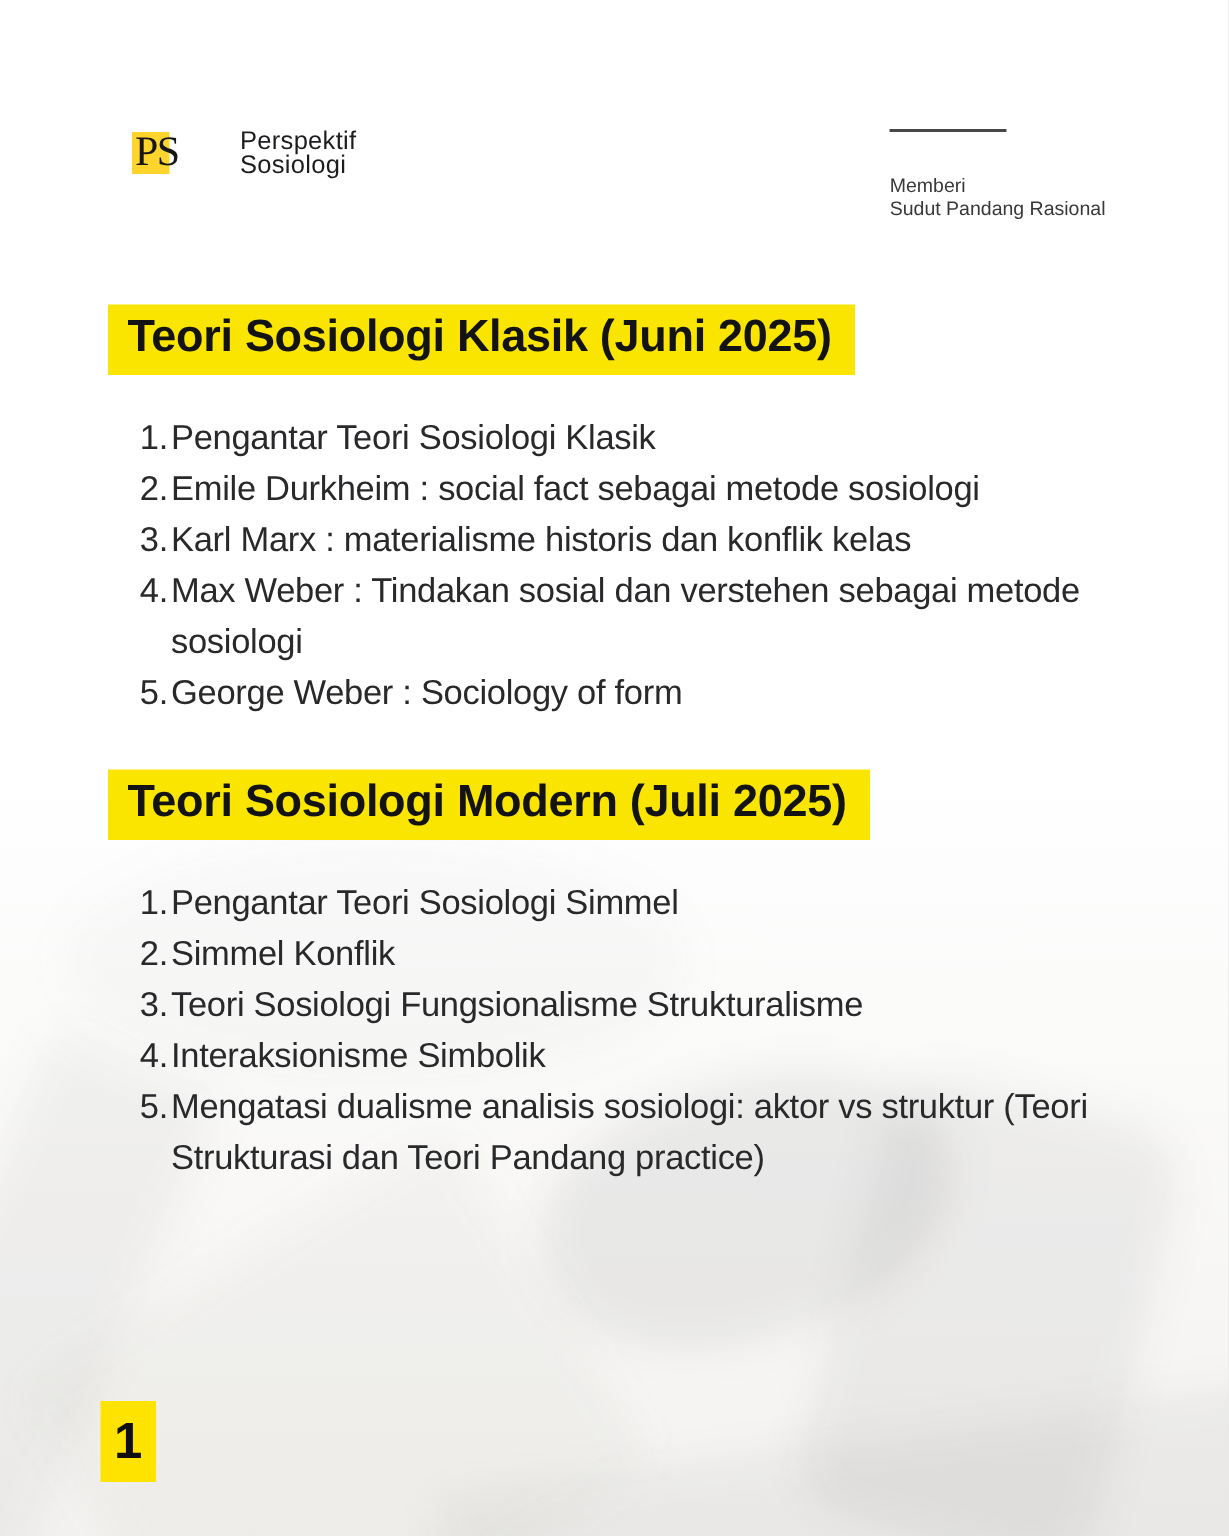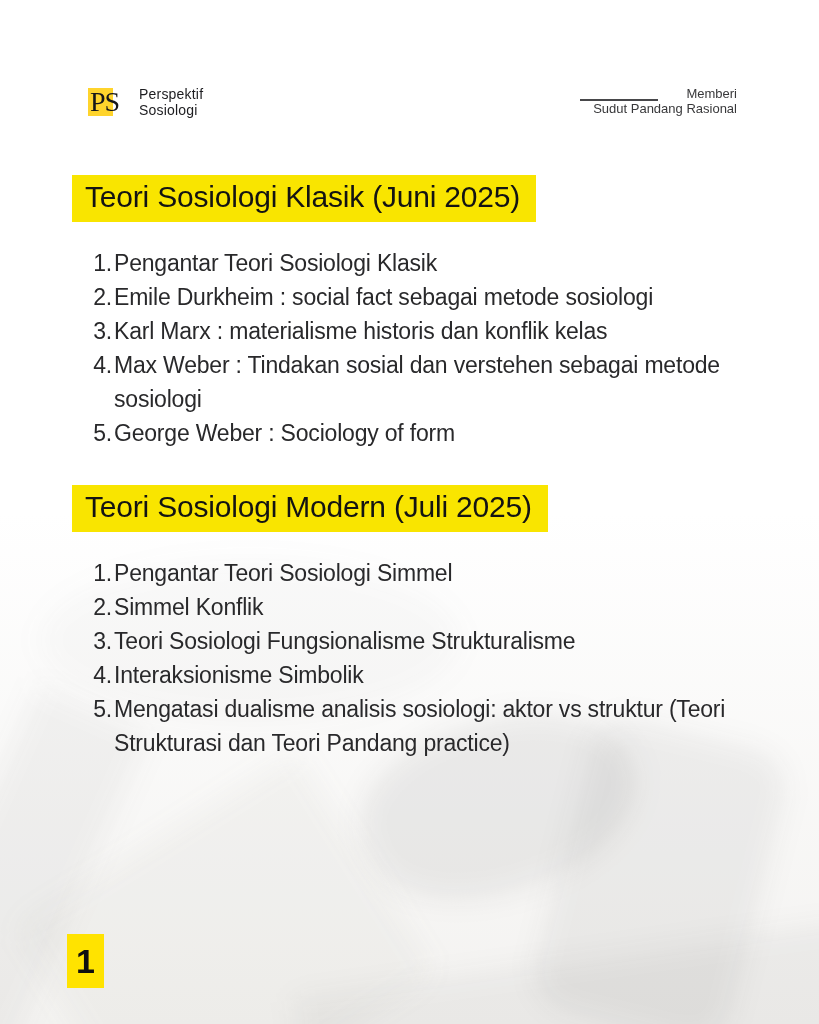--- a/index.html
+++ b/index.html
@@ -47,49 +47,49 @@
     background: rgba(80,80,85,0.03); border-radius: 50%;
   }
 
   .content { position: relative; z-index: 1; }
 
   
   .header {
     display: flex; justify-content: space-between; align-items: flex-start;
     padding: 86px 82px 0 88px;
   }
-  .brand { display: flex; align-items: center; gap: 9px; }
+  .brand { display: flex; align-items: center; gap: 19px; }
   .brand-mark { position: relative; width: 42px; height: 32px; }
   .brand-mark .box {
     position: absolute; left: 0; top: 2px; width: 25px; height: 28px;
     background: #FFD42C;
   }
   .brand-mark .mono {
     position: relative; z-index: 1;
     font-family: "Liberation Serif", "DejaVu Serif", serif;
     font-size: 28px; line-height: 32px; color: #17171a; letter-spacing: -1px;
     padding-left: 2px;
   }
-  .brand-text { font-size: 14px; line-height: 16px; color: #1d1d20; letter-spacing: 0.2px; }
+  .brand-text { font-size: 17px; line-height: 16px; color: #1d1d20; letter-spacing: 0.2px; margin-left: 11px; }
   .brand-text .l1 { display: block; font-weight: 400; }
   .brand-text .l2 { display: block; font-weight: 400; }
 
   .tagline { text-align: right; font-size: 13px; line-height: 15px; color: #38383a; }
-  .tagline .row1 { display: flex; align-items: flex-end; justify-content: flex-end; gap: 28px; }
+  .tagline .row1 { display: flex; align-items: flex-start; justify-content: flex-end; gap: 28px; flex-direction: column; }
   .tagline .rule { display: inline-block; width: 78px; height: 2px; background: #47474a; }
 
   
   .main { padding: 0 60px 0 72px; }
   .section-title {
     display: inline-block;
     margin: 0;
     background: #F9E500;
     color: #131313;
     font-size: 30px;
-    font-weight: 400;
+    font-weight: 700;
     letter-spacing: -0.2px;
     padding: 5px 16px 8px 13px;
   }
   .section-title.first { margin-top: 57px; }
   .section-title.second { margin-top: 17px; }
 
   ol.topic-list {
     list-style: none;
     margin: 24px 0 0 0;
     padding: 0 0 0 14px;

